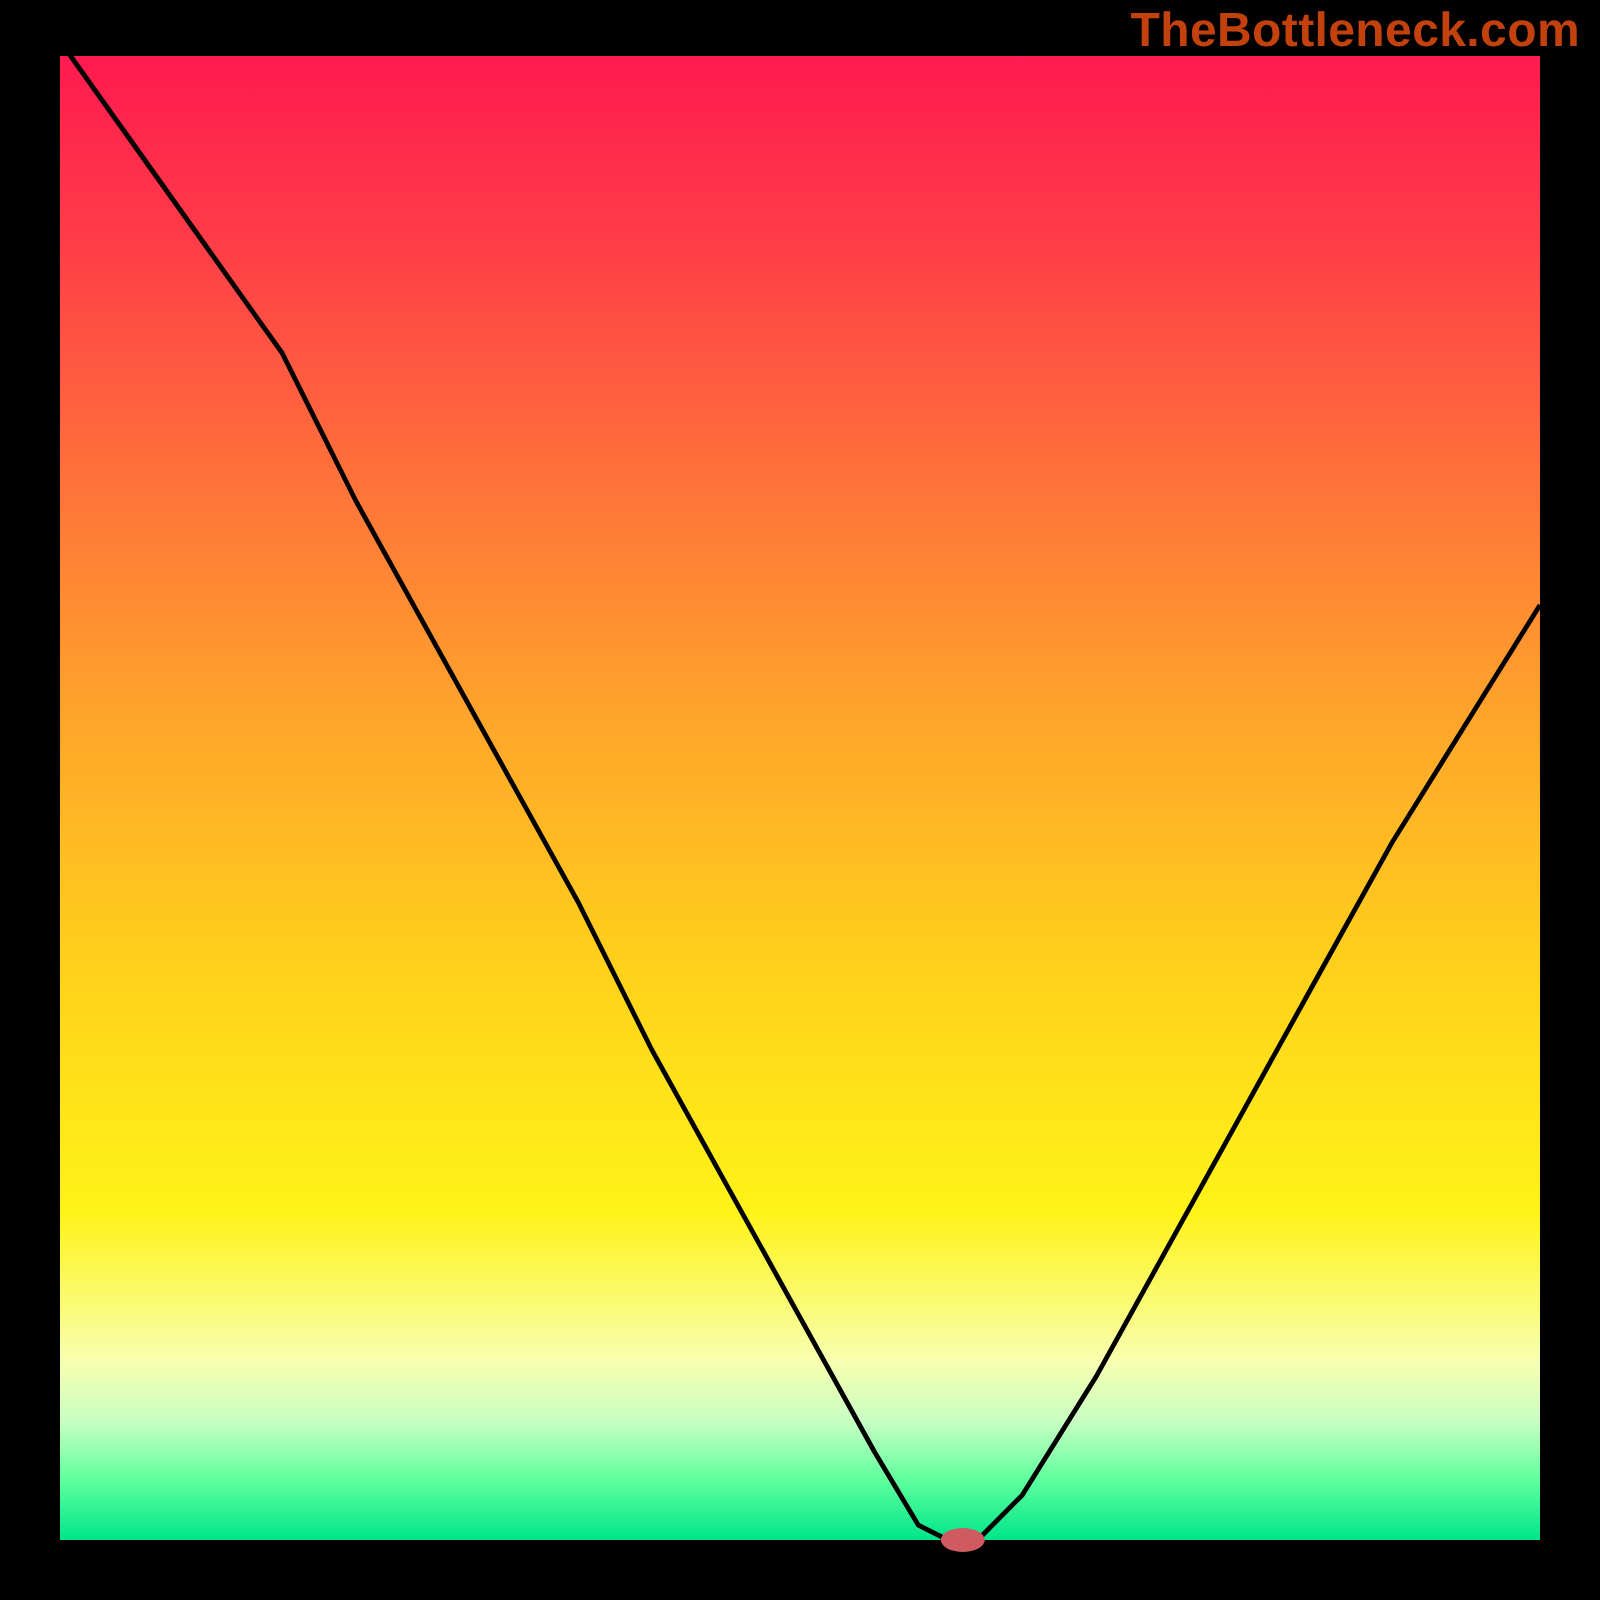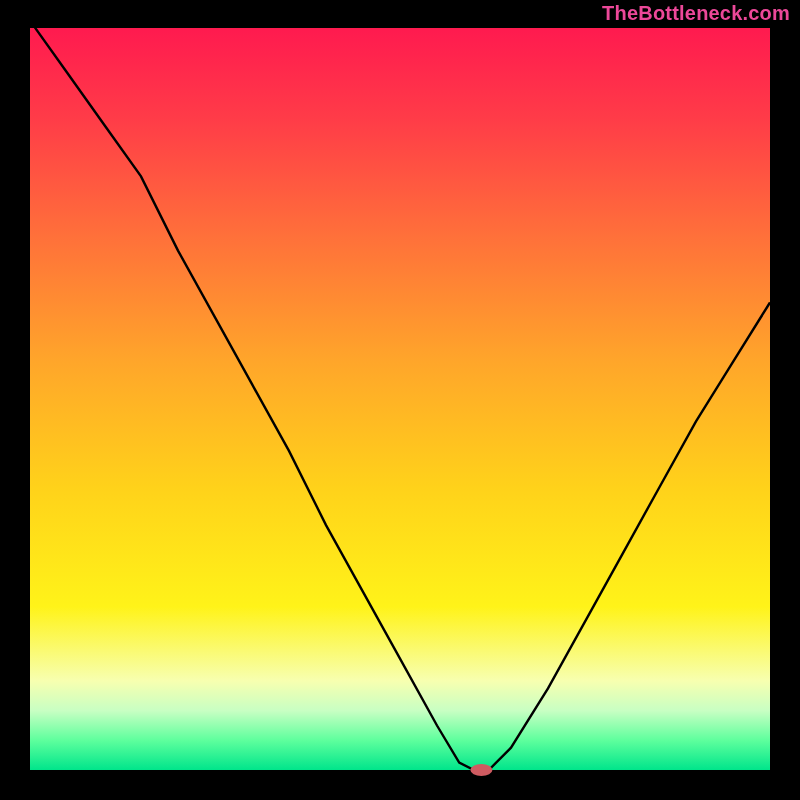--- a/index.html
+++ b/index.html
@@ -14,23 +14,23 @@
     position: absolute;
     left: 0; top: 0;
     width: 800px; height: 800px;
     background: #000;
   }
   .watermark {
     position: absolute;
     top: 2px;
     right: 10px;
     font-family: Arial, Helvetica, sans-serif;
-    font-size: 20px;
+    font-size: 24px;
     font-weight: 600;
-    color: #ec4899;
+    color: #c2410c;
     letter-spacing: 0.2px;
   }
   svg {
     position: absolute;
     left: 0; top: 0;
   }
 </style>
 </head>
 <body>
 <div class="frame">

